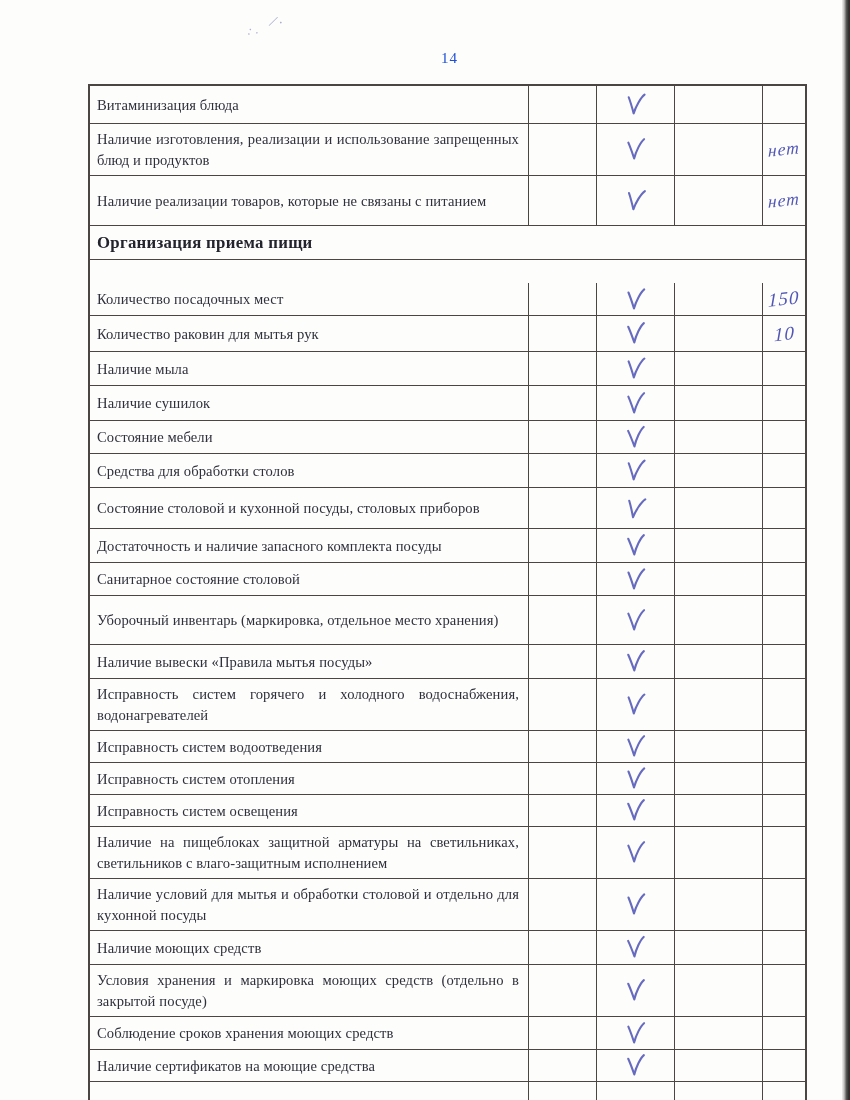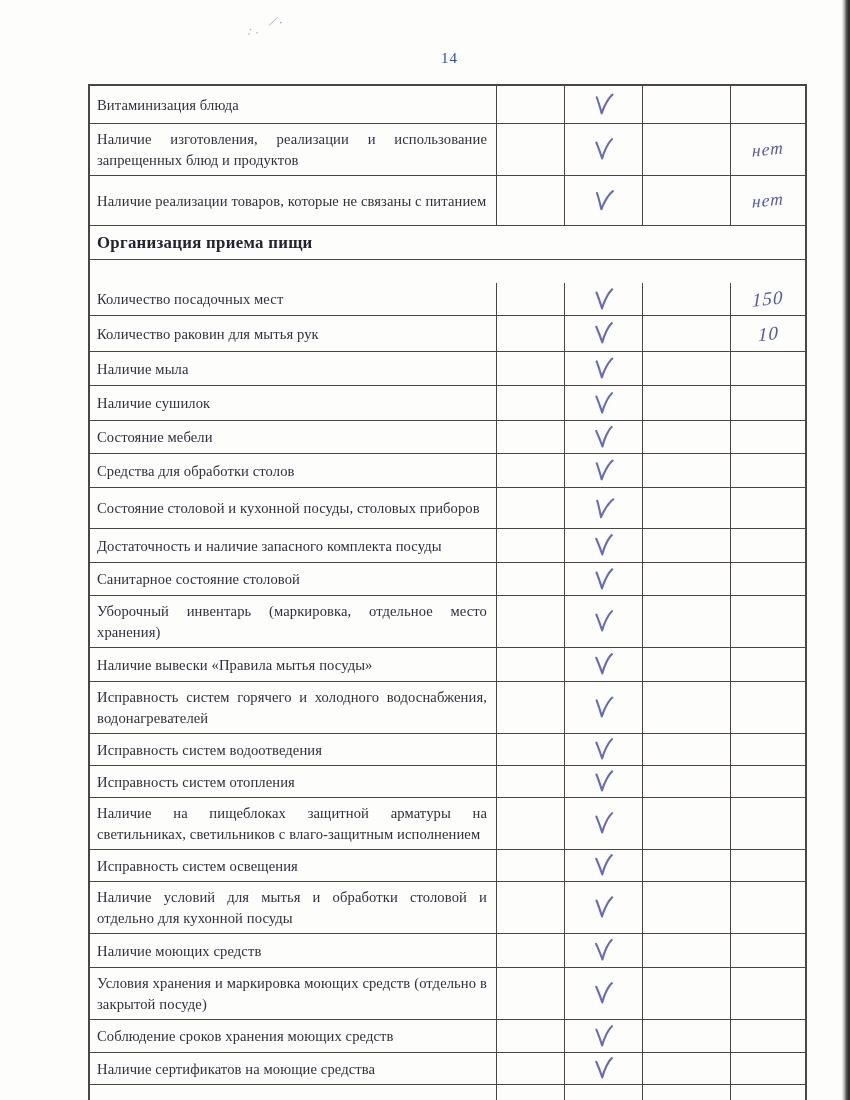--- a/index.html
+++ b/index.html
@@ -39,21 +39,21 @@
     background: #fdfdfc;
   }
   .tr {
     display: flex; align-items: stretch;
     border-bottom: 1.5px solid #4b4644;
     width: 100%;
   }
   .tr:last-child { border-bottom: none; }
   .td { border-right: 1.5px solid #4b4644; display: flex; align-items: center; }
   .td:last-child { border-right: none; }
-  .c1 { width: 407px; padding: 5px 9px 4px 7px; }
+  .c1 { width: 439px; padding: 5px 9px 4px 7px; }
   .c1 p {
     font-size: 14.6px; line-height: 21px; color: #30303c;
     text-align: justify; letter-spacing: .1px;
   }
   .c2 { width: 68px; }
   .c3 { width: 78px; justify-content: center; }
   .c4 { width: 88px; }
   .c5 { flex: 1; justify-content: center; }
   .tr.section .full {
     width: 100%; border-right: none; padding: 5px 9px 4px 7px;
@@ -306,40 +306,40 @@
         </div>
         <div class="td c2"></div>
         <div class="td c3">
           <svg class="check" width="21" height="25" viewBox="0 0 21 25" style="transform:rotate(4deg)">
             <path d="M3 6 C5 10 7.5 16 9.6 21.5 C11 14.5 15 5 18.5 1.8" fill="none" stroke="#5257b6" stroke-width="2.1" stroke-linecap="round" stroke-linejoin="round" opacity="0.88"></path>
           </svg>
         </div>
         <div class="td c4"></div>
         <div class="td c5"></div>
       </div>
+      <div class="tr" style="min-height: 32px;">
+        <div class="td c1">
+          <p>Исправность систем освещения</p>
+        </div>
+        <div class="td c2"></div>
+        <div class="td c3">
+          <svg class="check" width="21" height="25" viewBox="0 0 21 25" style="transform:rotate(2deg)">
+            <path d="M3 6 C5 10 7.5 16 9.6 21.5 C11 14.5 15 5 18.5 1.8" fill="none" stroke="#5257b6" stroke-width="2.1" stroke-linecap="round" stroke-linejoin="round" opacity="0.88"></path>
+          </svg>
+        </div>
+        <div class="td c4"></div>
+        <div class="td c5"></div>
+      </div>
       <div class="tr" style="min-height: 52px;">
         <div class="td c1">
           <p>Наличие на пищеблоках защитной арматуры на светильниках, светильников с влаго-защитным исполнением</p>
         </div>
         <div class="td c2"></div>
         <div class="td c3">
           <svg class="check" width="21" height="25" viewBox="0 0 21 25" style="transform:rotate(3deg)">
-            <path d="M3 6 C5 10 7.5 16 9.6 21.5 C11 14.5 15 5 18.5 1.8" fill="none" stroke="#5257b6" stroke-width="2.1" stroke-linecap="round" stroke-linejoin="round" opacity="0.88"></path>
-          </svg>
-        </div>
-        <div class="td c4"></div>
-        <div class="td c5"></div>
-      </div>
-      <div class="tr" style="min-height: 32px;">
-        <div class="td c1">
-          <p>Исправность систем освещения</p>
-        </div>
-        <div class="td c2"></div>
-        <div class="td c3">
-          <svg class="check" width="21" height="25" viewBox="0 0 21 25" style="transform:rotate(2deg)">
             <path d="M3 6 C5 10 7.5 16 9.6 21.5 C11 14.5 15 5 18.5 1.8" fill="none" stroke="#5257b6" stroke-width="2.1" stroke-linecap="round" stroke-linejoin="round" opacity="0.88"></path>
           </svg>
         </div>
         <div class="td c4"></div>
         <div class="td c5"></div>
       </div>
       <div class="tr" style="min-height: 52px;">
         <div class="td c1">
           <p>Наличие условий для мытья и обработки столовой и отдельно для кухонной посуды</p>
         </div>

